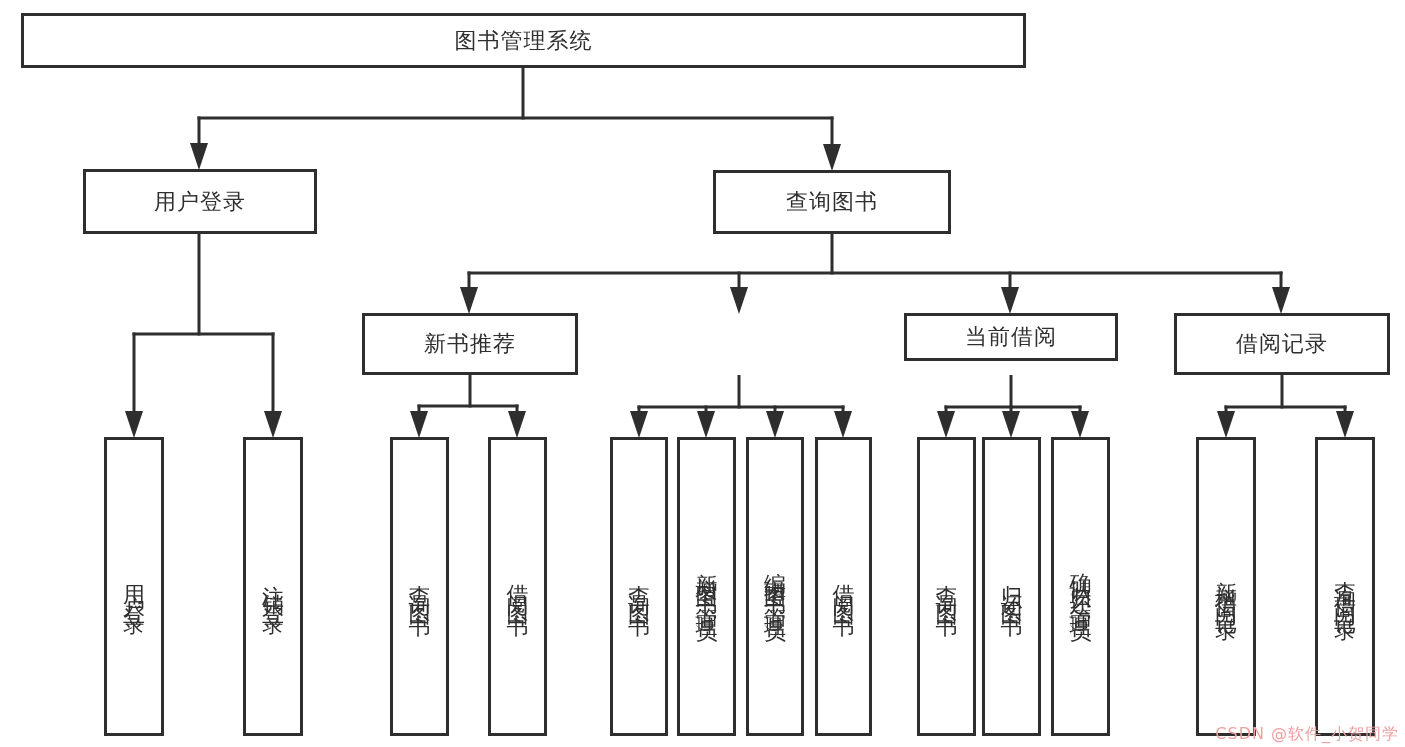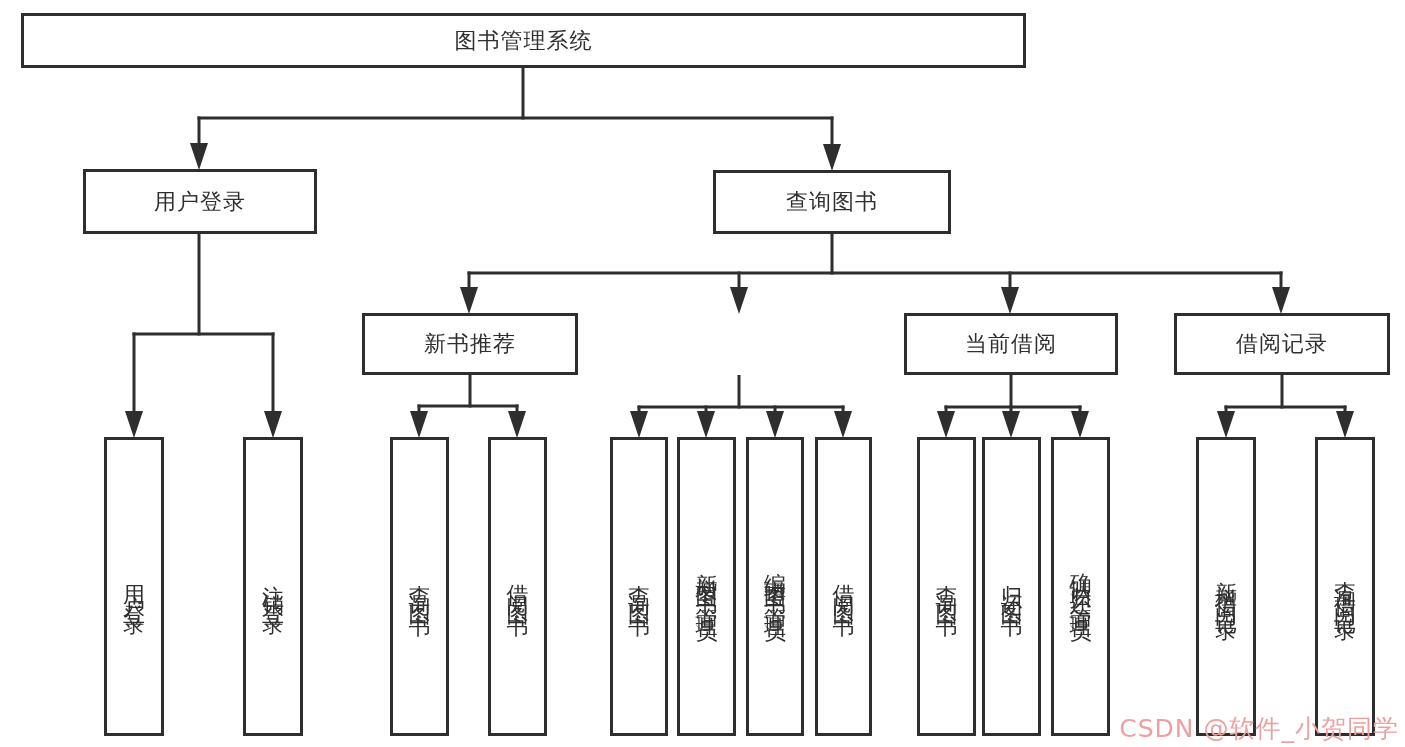--- a/index.html
+++ b/index.html
@@ -41,21 +41,21 @@
     text-orientation: mixed;
     font-size: 22px;
     letter-spacing: 10px;
     color: #2f2f2f;
     line-height: 1;
   }
   .watermark {
     position: absolute;
     right: 6px;
     bottom: 2px;
-    font-size: 25px;
+    font-size: 16px;
     color: #eda0a0;
     letter-spacing: 1px;
     white-space: nowrap;
     margin-left: 41px;
   }
   line { stroke: #2e2e2e; stroke-width: 3; }
   polygon { fill: #2e2e2e; }
 </style>
 </head>
 <body>
@@ -123,21 +123,21 @@
     <line x1="1345" y1="405.5" x2="1345" y2="414"></line>
       <polygon points="1336,411 1354,411 1345,438"></polygon>
   </svg>
 
   <div class="hbox" style="left:21px; top:13px; width:1005px; height:55px;">图书管理系统</div>
 
   <div class="hbox" style="left:83px; top:169px; width:234px; height:65px;">用户登录</div>
   <div class="hbox" style="left:713px; top:170px; width:238px; height:64px;">查询图书</div>
 
   <div class="hbox" style="left:362px; top:313px; width:216px; height:62px;">新书推荐</div>
-  <div class="hbox" style="left:904px; top:313px; width:214px; height:62px;">当前借阅</div>
+  <div class="hbox" style="left:904px; top:313px; width:214px; height:48px;">当前借阅</div>
   <div class="hbox" style="left:1174px; top:313px; width:216px; height:62px;">借阅记录</div>
 
   <div class="vbox" style="left:104px; top:437px; width:60px; height:299px;">用户登录</div>
   <div class="vbox" style="left:243px; top:437px; width:60px; height:299px;">注销登录</div>
 
   <div class="vbox" style="left:390px; top:437px; width:59px; height:299px;">查询图书</div>
   <div class="vbox" style="left:488px; top:437px; width:59px; height:299px;">借阅图书</div>
 
   <div class="vbox" style="left:610px; top:437px; width:58px; height:299px;">查询图书</div>
   <div class="vbox" style="left:677px; top:437px; width:59px; height:299px; letter-spacing:7px;">新增图书（管理员）</div>

